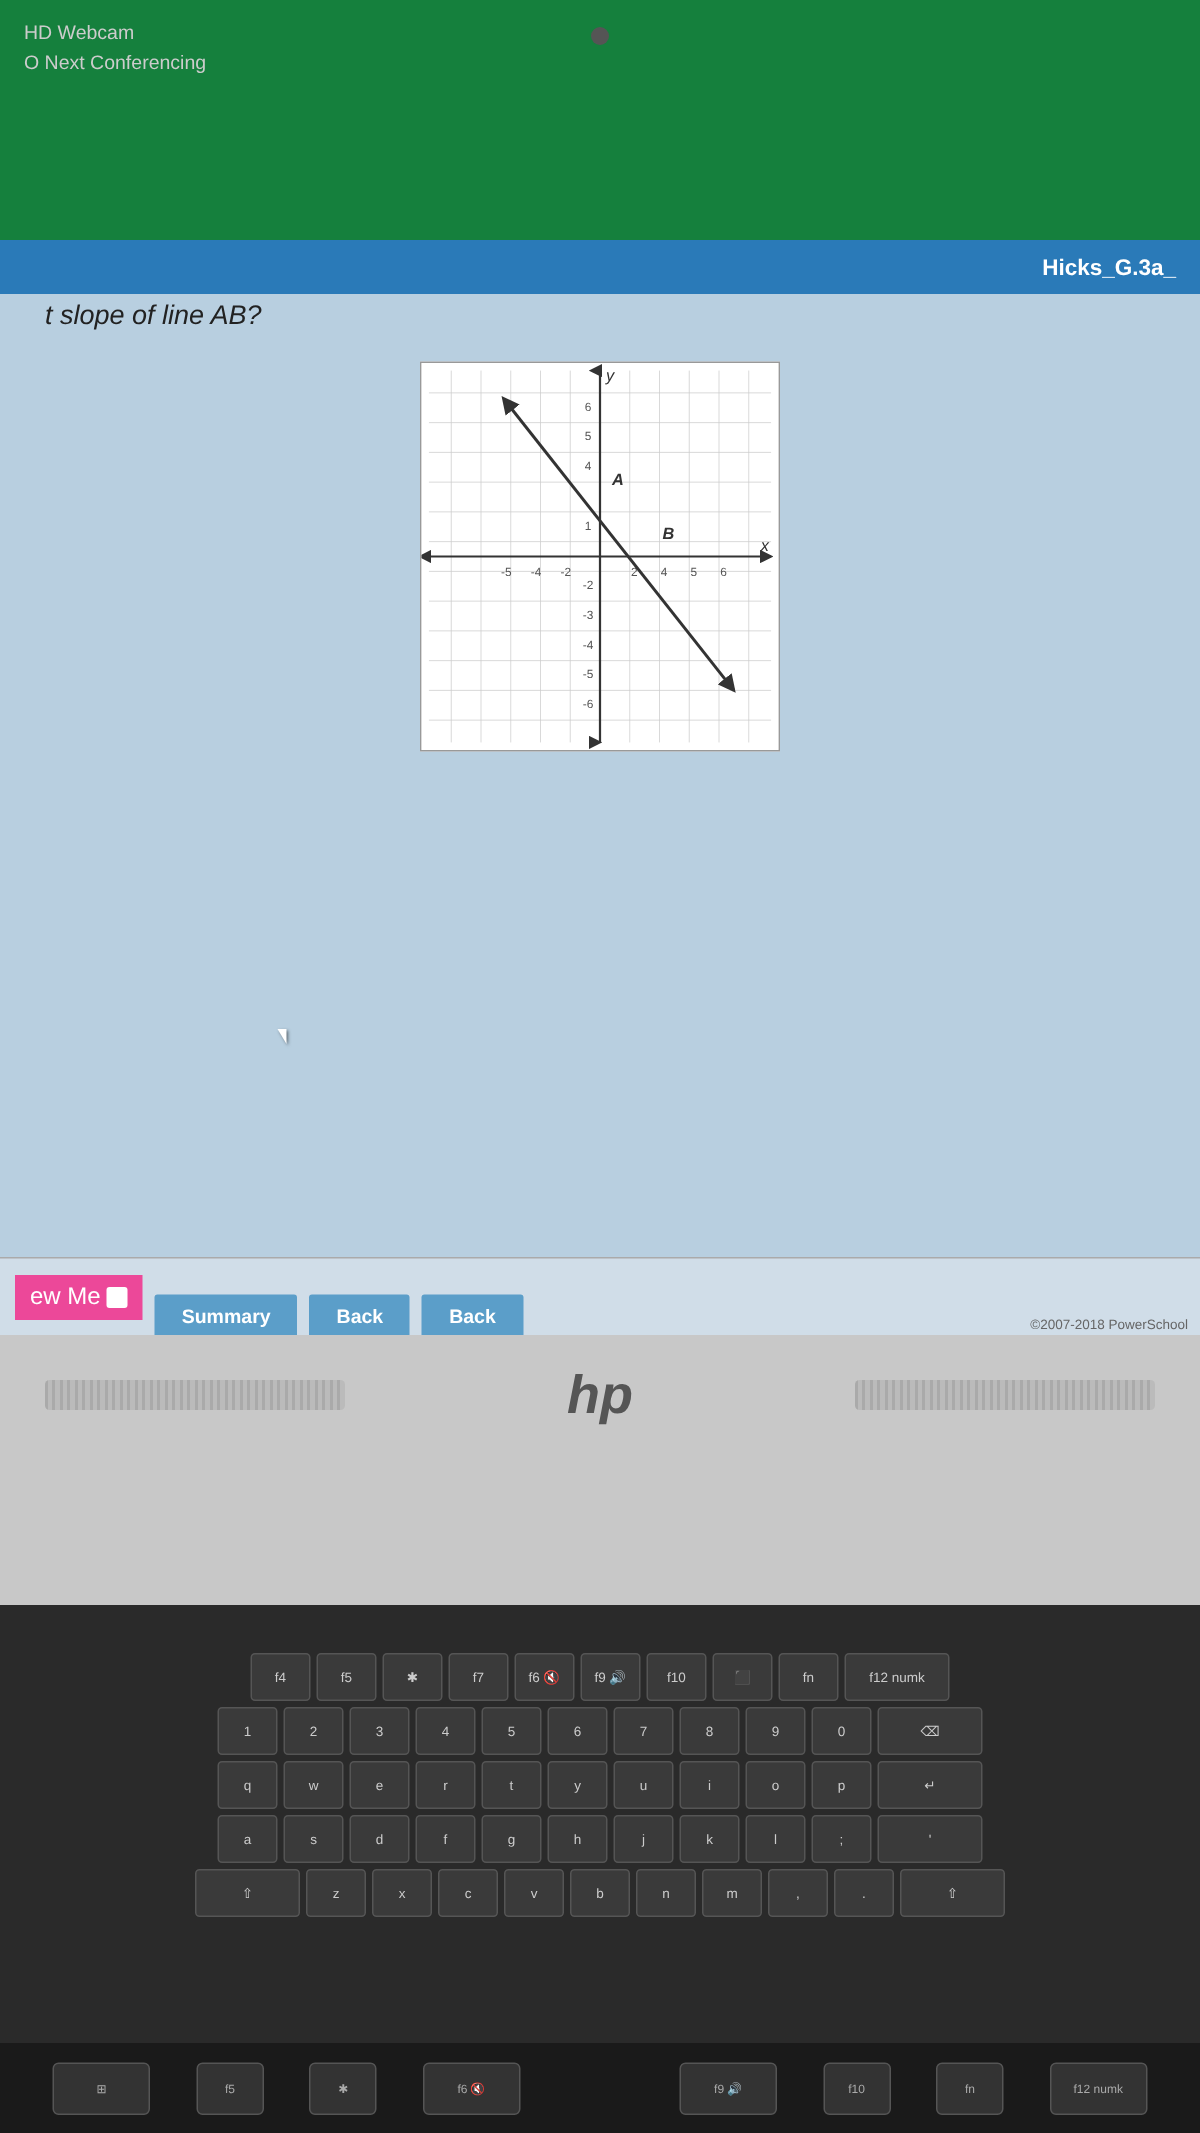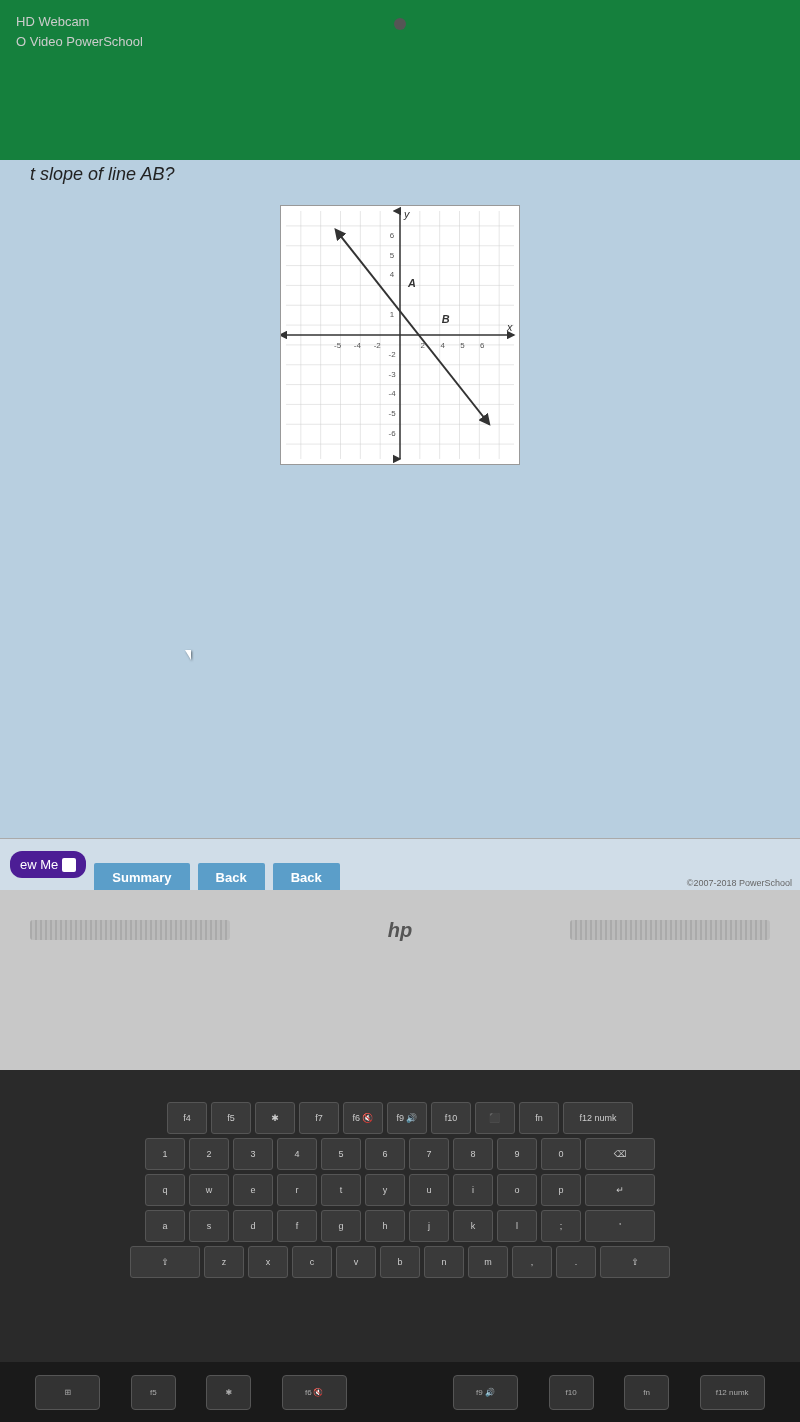--- a/index.html
+++ b/index.html
@@ -113,27 +113,27 @@
       height: 52px;
       background: #d0dde8;
       display: flex;
       align-items: center;
       padding: 0 10px;
       gap: 8px;
       border-top: 1px solid #aaa;
     }
 
     .show-me-btn {
-      background: #4c1d95;
+      background: #ec4899;
       color: white;
       border: none;
       padding: 6px 10px;
-      font-size: 13px;
+      font-size: 16px;
       cursor: pointer;
-      border-radius: 12px;
+      border-radius: 0;
       display: flex;
       align-items: center;
       gap: 4px;
       white-space: nowrap;
     }
 
     .show-me-icon {
       width: 14px;
       height: 14px;
       background: #fff;
@@ -189,21 +189,21 @@
 
     .hp-logo {
       width: 50px;
       height: 40px;
       display: flex;
       align-items: center;
       justify-content: center;
     }
 
     .hp-text {
-      font-size: 20px;
+      font-size: 36px;
       color: #555;
       font-style: italic;
       font-weight: bold;
       text-align: center;
     }
 
     
     .speaker-left, .speaker-right {
       position: absolute;
       top: 30px;
@@ -302,27 +302,30 @@
       filter: drop-shadow(1px 1px 1px rgba(0,0,0,0.5));
     }
 
   </style>
 </head>
 <body>
 
 <div class="top-bar">
   <div class="webcam-info">
     <div>HD Webcam</div>
-    <div>O Video PowerSchool</div>
+    <div>O Next Conferencing</div>
   </div>
   <div class="webcam-dot"></div>
 </div>
 
 <div class="laptop-screen">
 
+  <div class="header-bar">
+    <span class="header-title">Hicks_G.3a_</span>
+  </div>
 
   <div class="main-content">
 
     <div class="question-text">
       <em>t slope of line AB?</em>
     </div>
 
     <div class="graph-container">
       <div class="graph-wrapper">
         <svg class="graph-canvas" viewBox="0 0 240 260" xmlns="http://www.w3.org/2000/svg">

